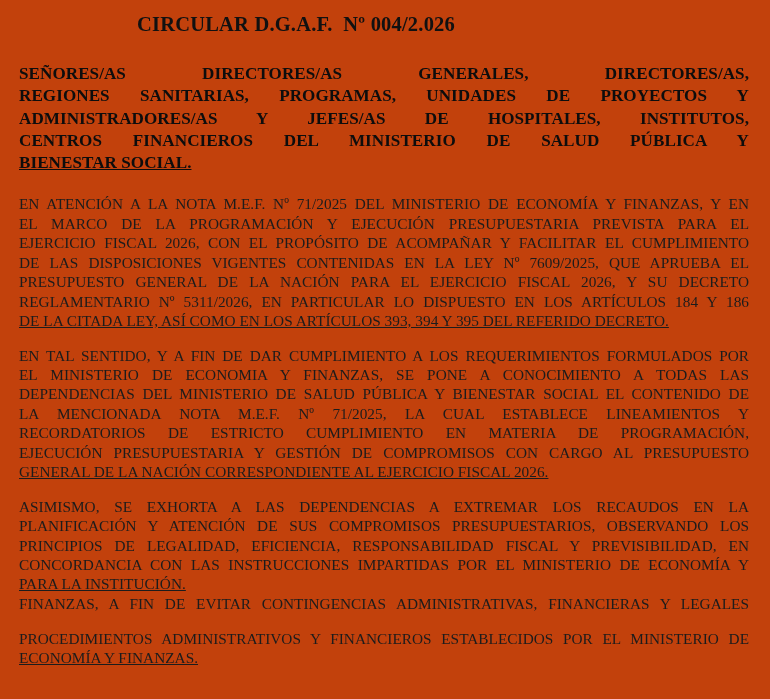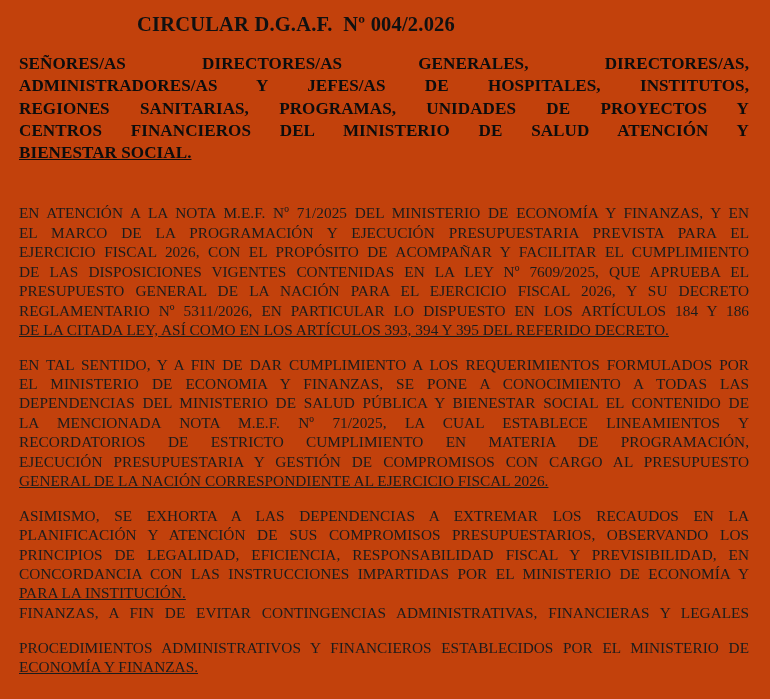--- a/index.html
+++ b/index.html
@@ -29,42 +29,42 @@
     margin: 0;
     padding-top: 13px;
     padding-right: 178px;
     white-space: pre;
     font-family: "Liberation Serif", "DejaVu Serif", serif;
   }
   .body-area {
     padding: 0 21px 0 19px;
   }
   .addressee {
-    margin-top: 17px;
+    margin-top: 27px;
     font-weight: bold;
     font-size: 17.1px;
     line-height: 22.3px;
     text-align: justify;
     text-align-last: left;
     text-justify: inter-word;
     color: #0d0d0d;
     letter-spacing: 0.05px;
   }
   .para {
     margin-top: 7px;
     font-size: 15.3px;
     line-height: 19.4px;
     text-align: justify;
     text-align-last: left;
     text-justify: inter-word;
     color: #1c1c1c;
     letter-spacing: 0.02px;
   }
   .para.first {
-    margin-top: 39px;
+    margin-top: 20px;
   }
   
   .jline {
     display: block;
     text-align: justify;
     text-align-last: justify;
     white-space: pre-wrap;
   }
   .jline.last {
     text-align-last: left;
@@ -75,23 +75,23 @@
 <body>
 
 <div id="page">
 
   <h1 class="doc-title">CIRCULAR D.G.A.F.  Nº 004/2.026</h1>
 
   <div class="body-area">
 
     <div class="addressee">
       <span class="jline">SEÑORES/AS DIRECTORES/AS GENERALES, DIRECTORES/AS,</span>
+      <span class="jline">REGIONES SANITARIAS, PROGRAMAS, UNIDADES DE PROYECTOS Y</span>
       <span class="jline">ADMINISTRADORES/AS Y JEFES/AS DE HOSPITALES, INSTITUTOS,</span>
-      <span class="jline">REGIONES SANITARIAS, PROGRAMAS, UNIDADES DE PROYECTOS Y</span>
-      <span class="jline">CENTROS FINANCIEROS DEL MINISTERIO DE SALUD ATENCIÓN Y</span>
+      <span class="jline">CENTROS FINANCIEROS DEL MINISTERIO DE SALUD PÚBLICA Y</span>
       <span class="jline last">BIENESTAR SOCIAL.</span>
     </div>
 
     <p class="para first">
       <span class="jline">EN ATENCIÓN A LA NOTA M.E.F. Nº 71/2025 DEL MINISTERIO DE ECONOMÍA Y FINANZAS, Y EN</span>
       <span class="jline">EL MARCO DE LA PROGRAMACIÓN Y EJECUCIÓN PRESUPUESTARIA PREVISTA PARA EL</span>
       <span class="jline">EJERCICIO FISCAL 2026, CON EL PROPÓSITO DE ACOMPAÑAR Y FACILITAR EL CUMPLIMIENTO</span>
       <span class="jline">DE LAS DISPOSICIONES VIGENTES CONTENIDAS EN LA LEY Nº 7609/2025, QUE APRUEBA EL</span>
       <span class="jline">PRESUPUESTO GENERAL DE LA NACIÓN PARA EL EJERCICIO FISCAL 2026, Y SU DECRETO</span>
       <span class="jline">REGLAMENTARIO Nº 5311/2026, EN PARTICULAR LO DISPUESTO EN LOS ARTÍCULOS 184 Y 186</span>

